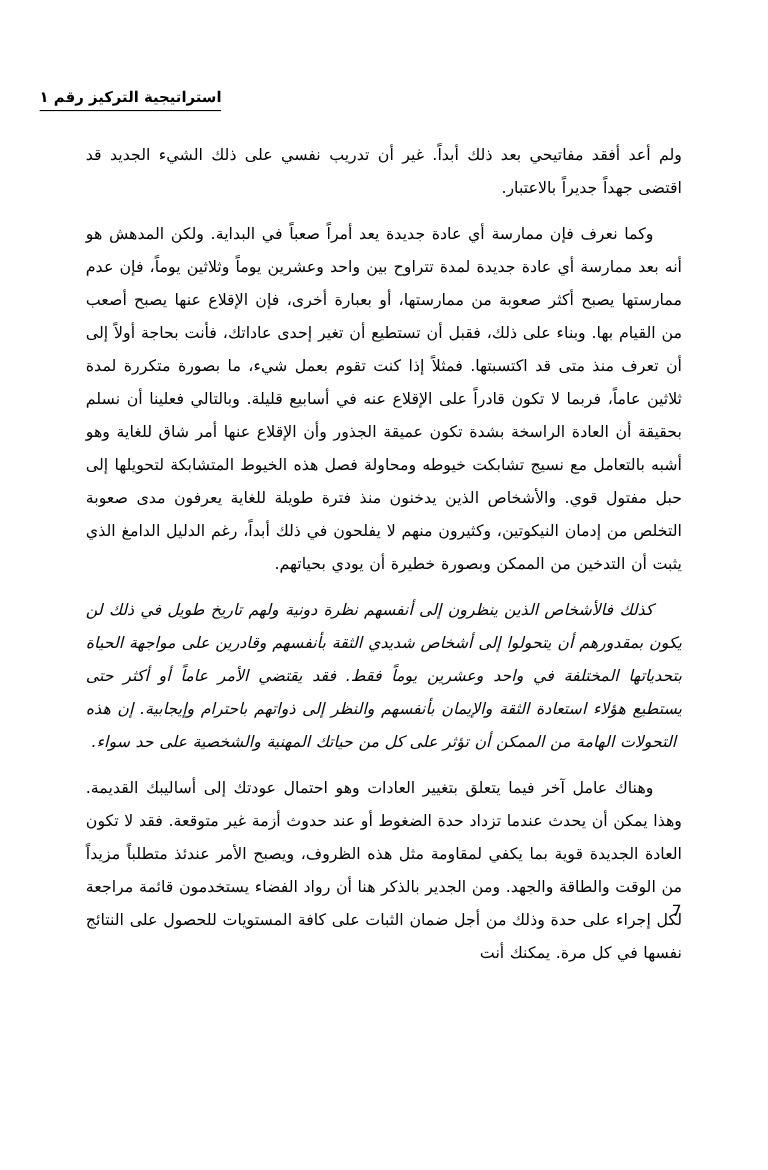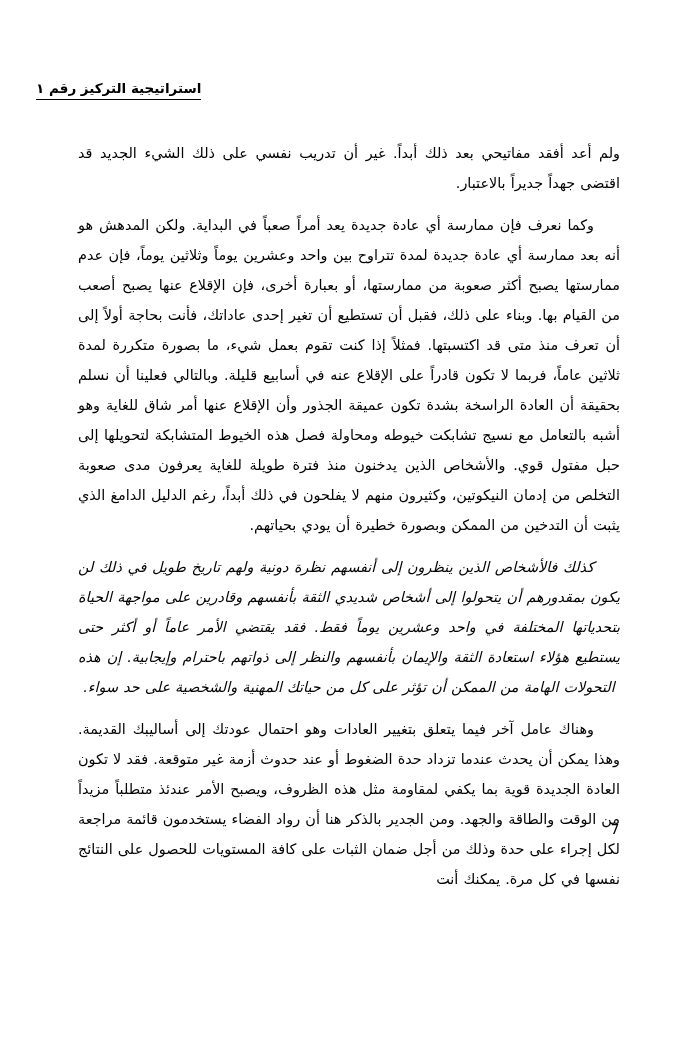--- a/index.html
+++ b/index.html
@@ -38,21 +38,21 @@
     letter-spacing: 0.2px;
     line-height: 1.2;
     padding-bottom: 3px;
     border-bottom: 1.3px solid #000;
     white-space: nowrap;
   }
 
   
   .body-block {
     position: absolute;
-    top: 138px;
+    top: 126px;
     right: 78px;
     width: 542px;
     direction: rtl;
     text-align: justify;
     text-align-last: right;
   }
 
   .para {
     margin: 0 0 0 0;
     font-size: 14.4px;

